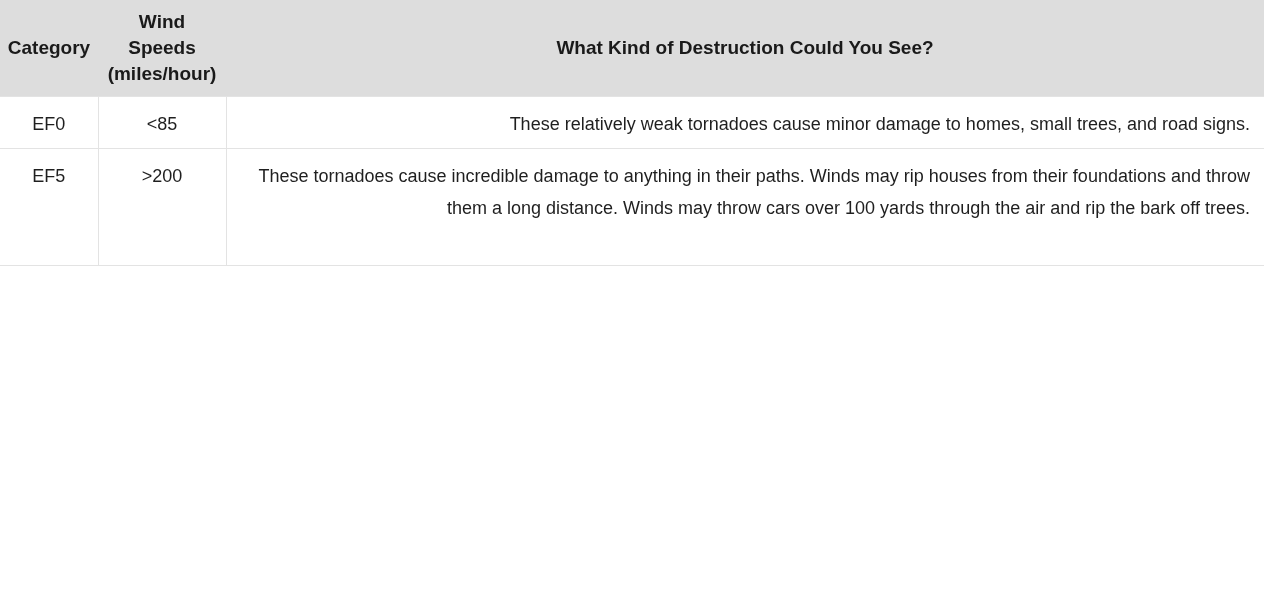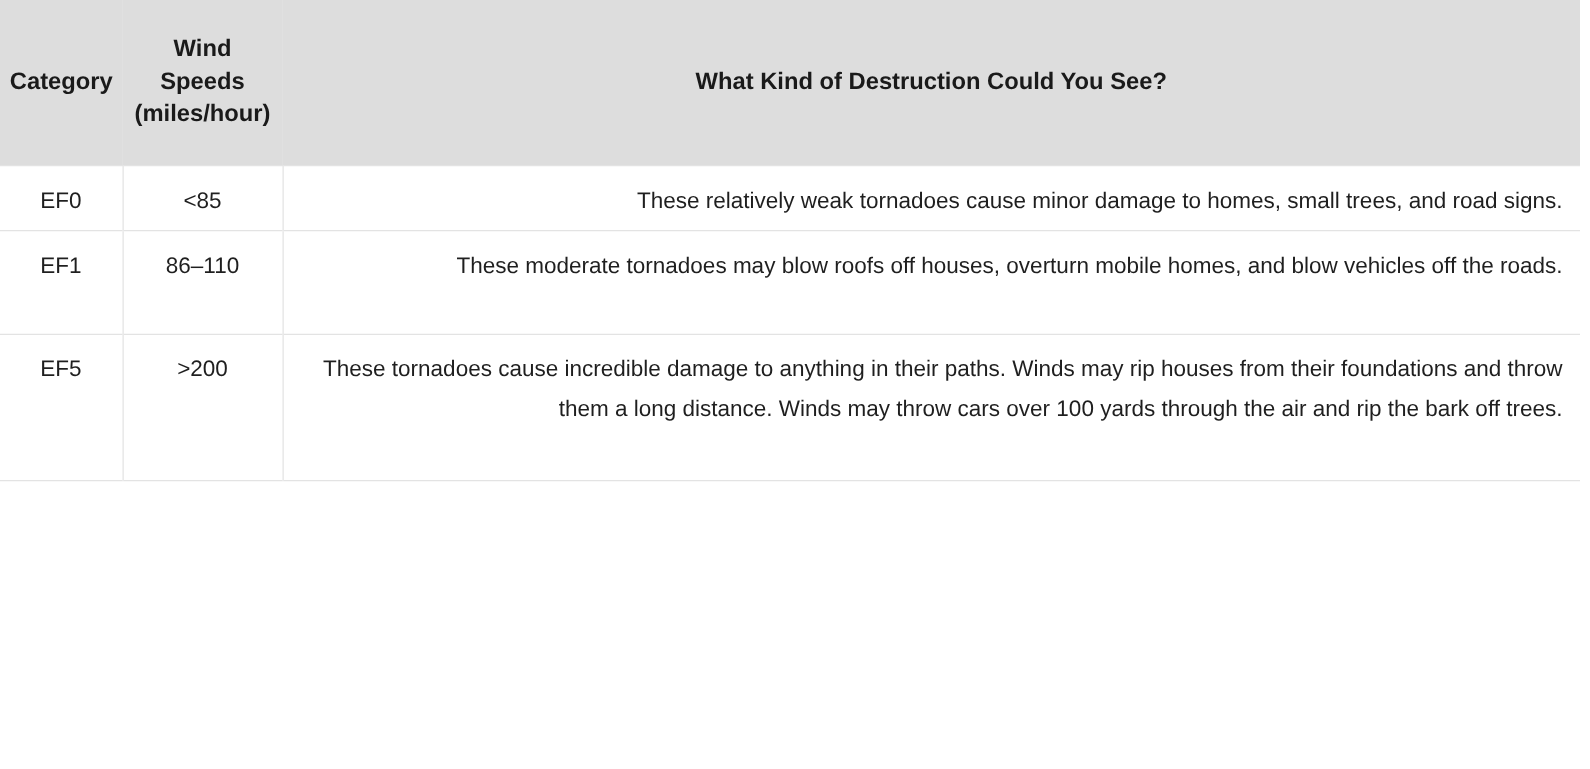--- a/index.html
+++ b/index.html
@@ -38,21 +38,21 @@
 
   thead th {
     background: #dddddd;
     color: #1a1a1a;
     font-weight: bold;
     font-size: 19px;
     line-height: 26px;
     vertical-align: middle;
     padding: 0;
     border: none;
-    height: 132px;
+    height: 96px;
     box-sizing: border-box;
   }
 
   thead th.th-category {
     text-align: center;
     padding: 0 1px;
   }
   thead th.th-speed {
     text-align: center;
     padding: 0 6px;
@@ -114,25 +114,20 @@
         </th>
         <th class="th-desc">What Kind of Destruction Could You See?</th>
       </tr>
     </thead>
     <tbody>
       <tr class="r-ef0">
         <td class="cell-category">EF0</td>
         <td class="cell-speed">&lt;85</td>
         <td class="cell-desc">These relatively weak tornadoes cause minor damage to homes, small trees, and road signs.</td>
       </tr>
-      <tr class="r-ef1">
-        <td class="cell-category">EF1</td>
-        <td class="cell-speed">86–110</td>
-        <td class="cell-desc">These moderate tornadoes may blow roofs off houses, overturn mobile homes, and blow vehicles off the roads.</td>
-      </tr>
       <tr class="r-ef5">
         <td class="cell-category">EF5</td>
         <td class="cell-speed">&gt;200</td>
         <td class="cell-desc">These tornadoes cause incredible damage to anything in their paths. Winds may rip houses from their foundations and throw them a long distance. Winds may throw cars over 100 yards through the air and rip the bark off trees.</td>
       </tr>
     </tbody>
   </table>
 </div>
 
 </body></html>

